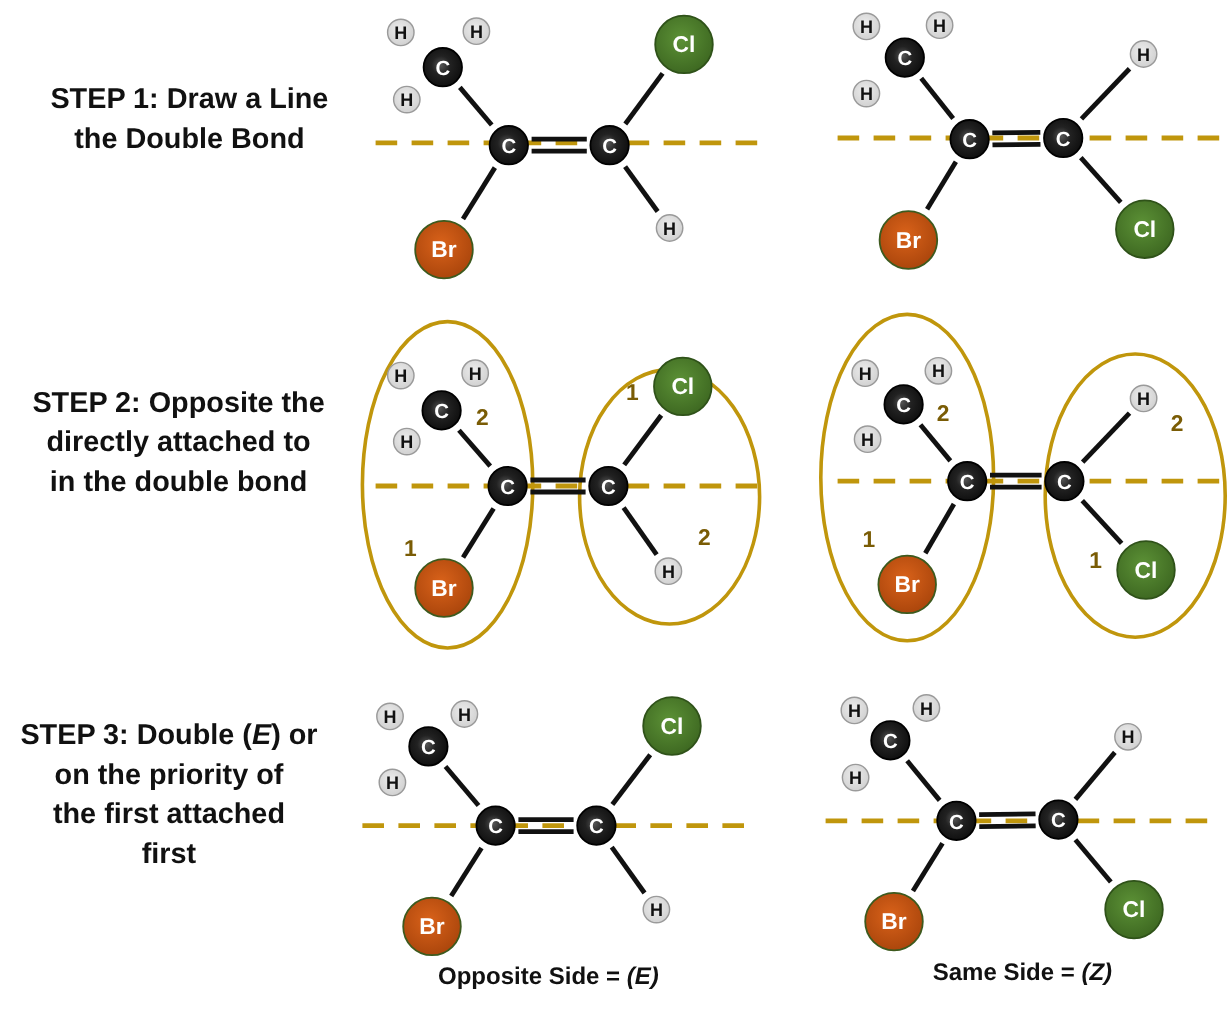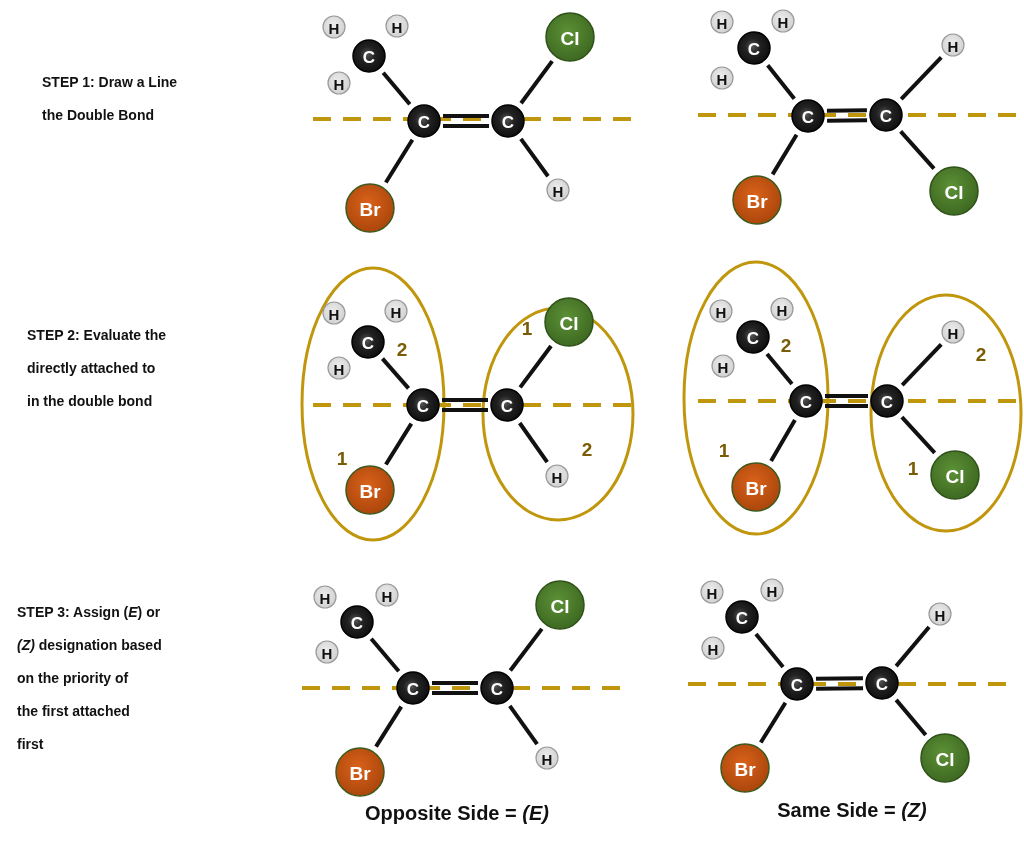--- a/index.html
+++ b/index.html
@@ -1,40 +1,39 @@
 <!DOCTYPE html>
 <html><head>
 <meta charset="utf-8">
 <style>
   html, body { margin:0; padding:0; background:#ffffff; }
   body { width:1024px; height:846px; position:relative; overflow:hidden; font-family:"Liberation Sans", "DejaVu Sans", sans-serif; }
-  .step-text { position:absolute; font-weight:bold; color:#111; font-size:14px; line-height:33px; font-family:"Liberation Sans", "DejaVu Sans", sans-serif; }
+  .step-text { position:absolute; font-weight:bold; color:#111; font-size:24px; line-height:33px; font-family:"Liberation Sans", "DejaVu Sans", sans-serif;text-align:center; }
   .step-text .ln { display:block; white-space:nowrap; }
   svg#diagram { position:absolute; left:0; top:0; }
   .atom-label { font-family:"Liberation Sans", "DejaVu Sans", sans-serif; font-weight:bold; text-anchor:middle; dominant-baseline:central; }
   .caption { font-family:"Liberation Sans", "DejaVu Sans", sans-serif; font-weight:bold; font-size:20px; text-anchor:middle; fill:#111; }
   .prio { font-family:"Liberation Sans", "DejaVu Sans", sans-serif; font-weight:bold; font-size:19px; fill:#7a5c05; text-anchor:middle; dominant-baseline:central; }
 </style>
 </head>
 <body>
 
 <div class="step-text" style="left:42px; top:66px;">
   <span class="ln">STEP 1: Draw a Line</span>
   <span class="ln">the Double Bond</span>
 </div>
 
 <div class="step-text" style="left:27px; top:319px;">
-  <span class="ln">STEP 2: Evaluate the</span>
+  <span class="ln">STEP 2: Opposite the</span>
   <span class="ln">directly attached to</span>
   <span class="ln">in the double bond</span>
 </div>
 
 <div class="step-text" id="step3-text" style="left:17px; top:596px;">
-    <span class="ln"><span>STEP 3: Assign (</span><i>E</i><span>) or</span></span>
-    <span class="ln"><i>(Z)</i><span> designation based</span></span>
+    <span class="ln"><span>STEP 3: Double (</span><i>E</i><span>) or</span></span>
     <span class="ln"><span>on the priority of</span></span>
     <span class="ln"><span>the first attached</span></span>
     <span class="ln"><span>first</span></span>
   </div>
 
 <svg id="diagram" width="1024" height="846" viewBox="0 0 1024 846" xmlns="http://www.w3.org/2000/svg">
   <defs>
     <radialGradient id="g-C" cx="45%" cy="45%" r="60%">
       <stop offset="0%" stop-color="#555"></stop>
       <stop offset="40%" stop-color="#222"></stop>

